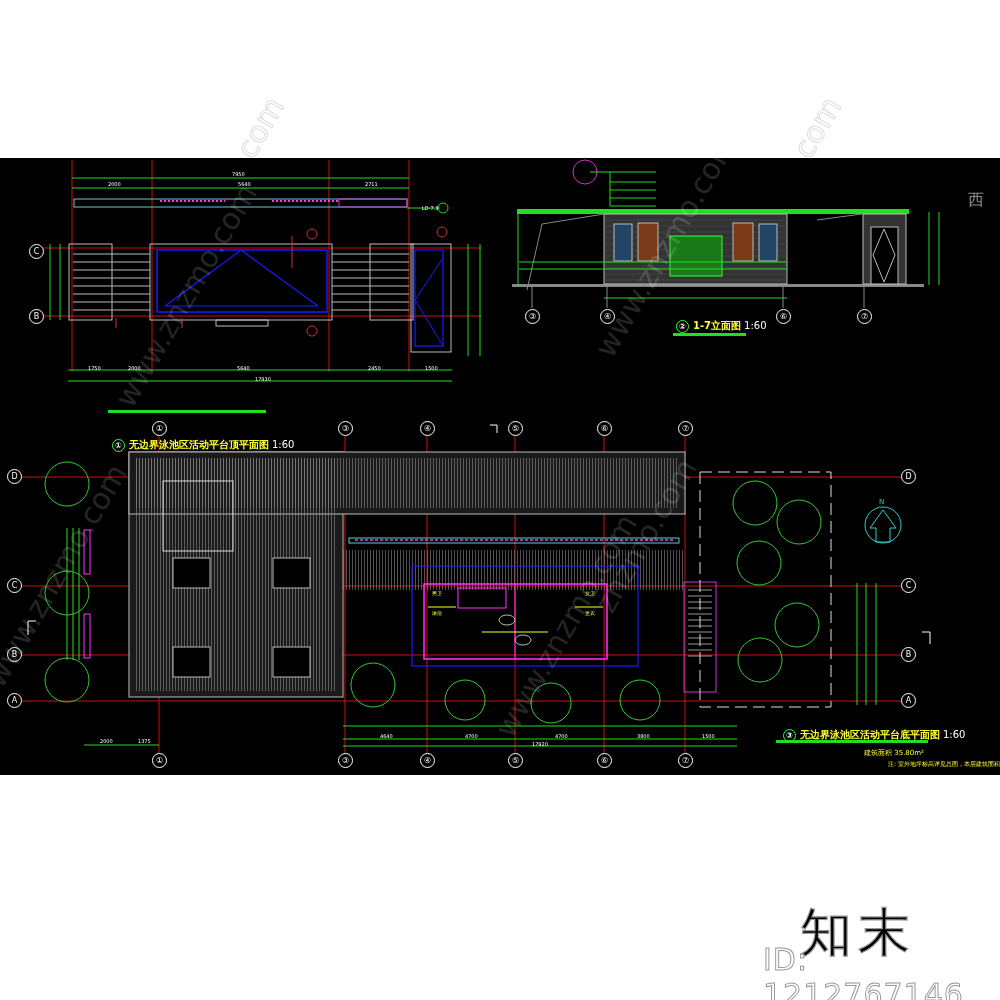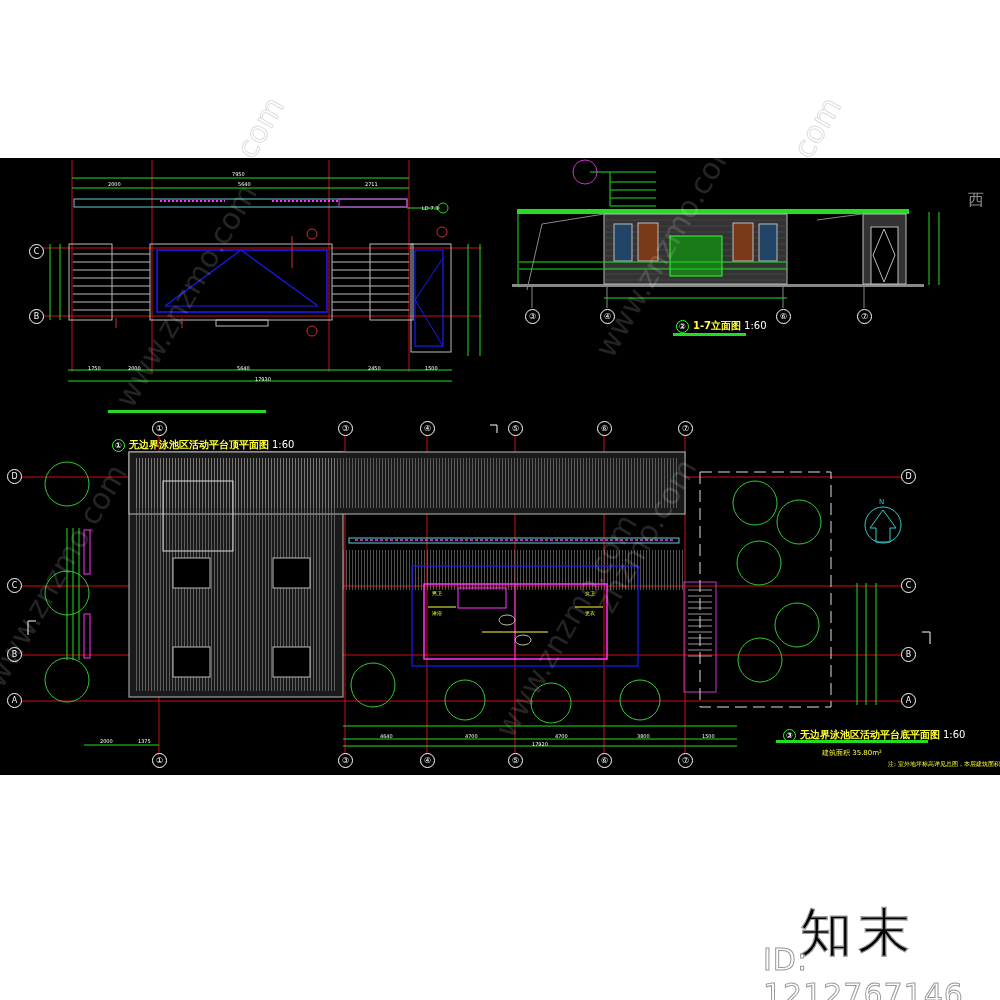--- a/index.html
+++ b/index.html
@@ -316,21 +316,21 @@
   <div class="title" style="left:676px; top:161px;">
     <span class="num">②</span><span>1-7立面图</span><span class="scale">1:60</span>
   </div>
   <div class="title-bar" style="left:673px; top:175px; width:73px;"></div>
 
   <div class="title" style="left:783px; top:570px;">
     <span class="num">③</span><span>无边界泳池区活动平台底平面图</span><span class="scale">1:60</span>
   </div>
   <div class="title-bar" style="left:776px; top:582px; width:152px;"></div>
 
-  <div class="area-label" style="left:822px; top:590px;">
+  <div class="area-label" style="left:864px; top:590px;">
     <span>建筑面积</span>
     <span>35.80m²</span>
   </div>
   <div class="note" style="left:888px; top:602px;">注: 室外地坪标高详见总图，本层建筑面积为3.12</div>
 
   <div class="dim" style="left:432px; top:432px; color:#ffff33;">男卫</div>
   <div class="dim" style="left:585px; top:432px; color:#ffff33;">女卫</div>
   <div class="dim" style="left:432px; top:452px; color:#ffff33;">淋浴</div>
   <div class="dim" style="left:585px; top:452px; color:#ffff33;">更衣</div>
 

